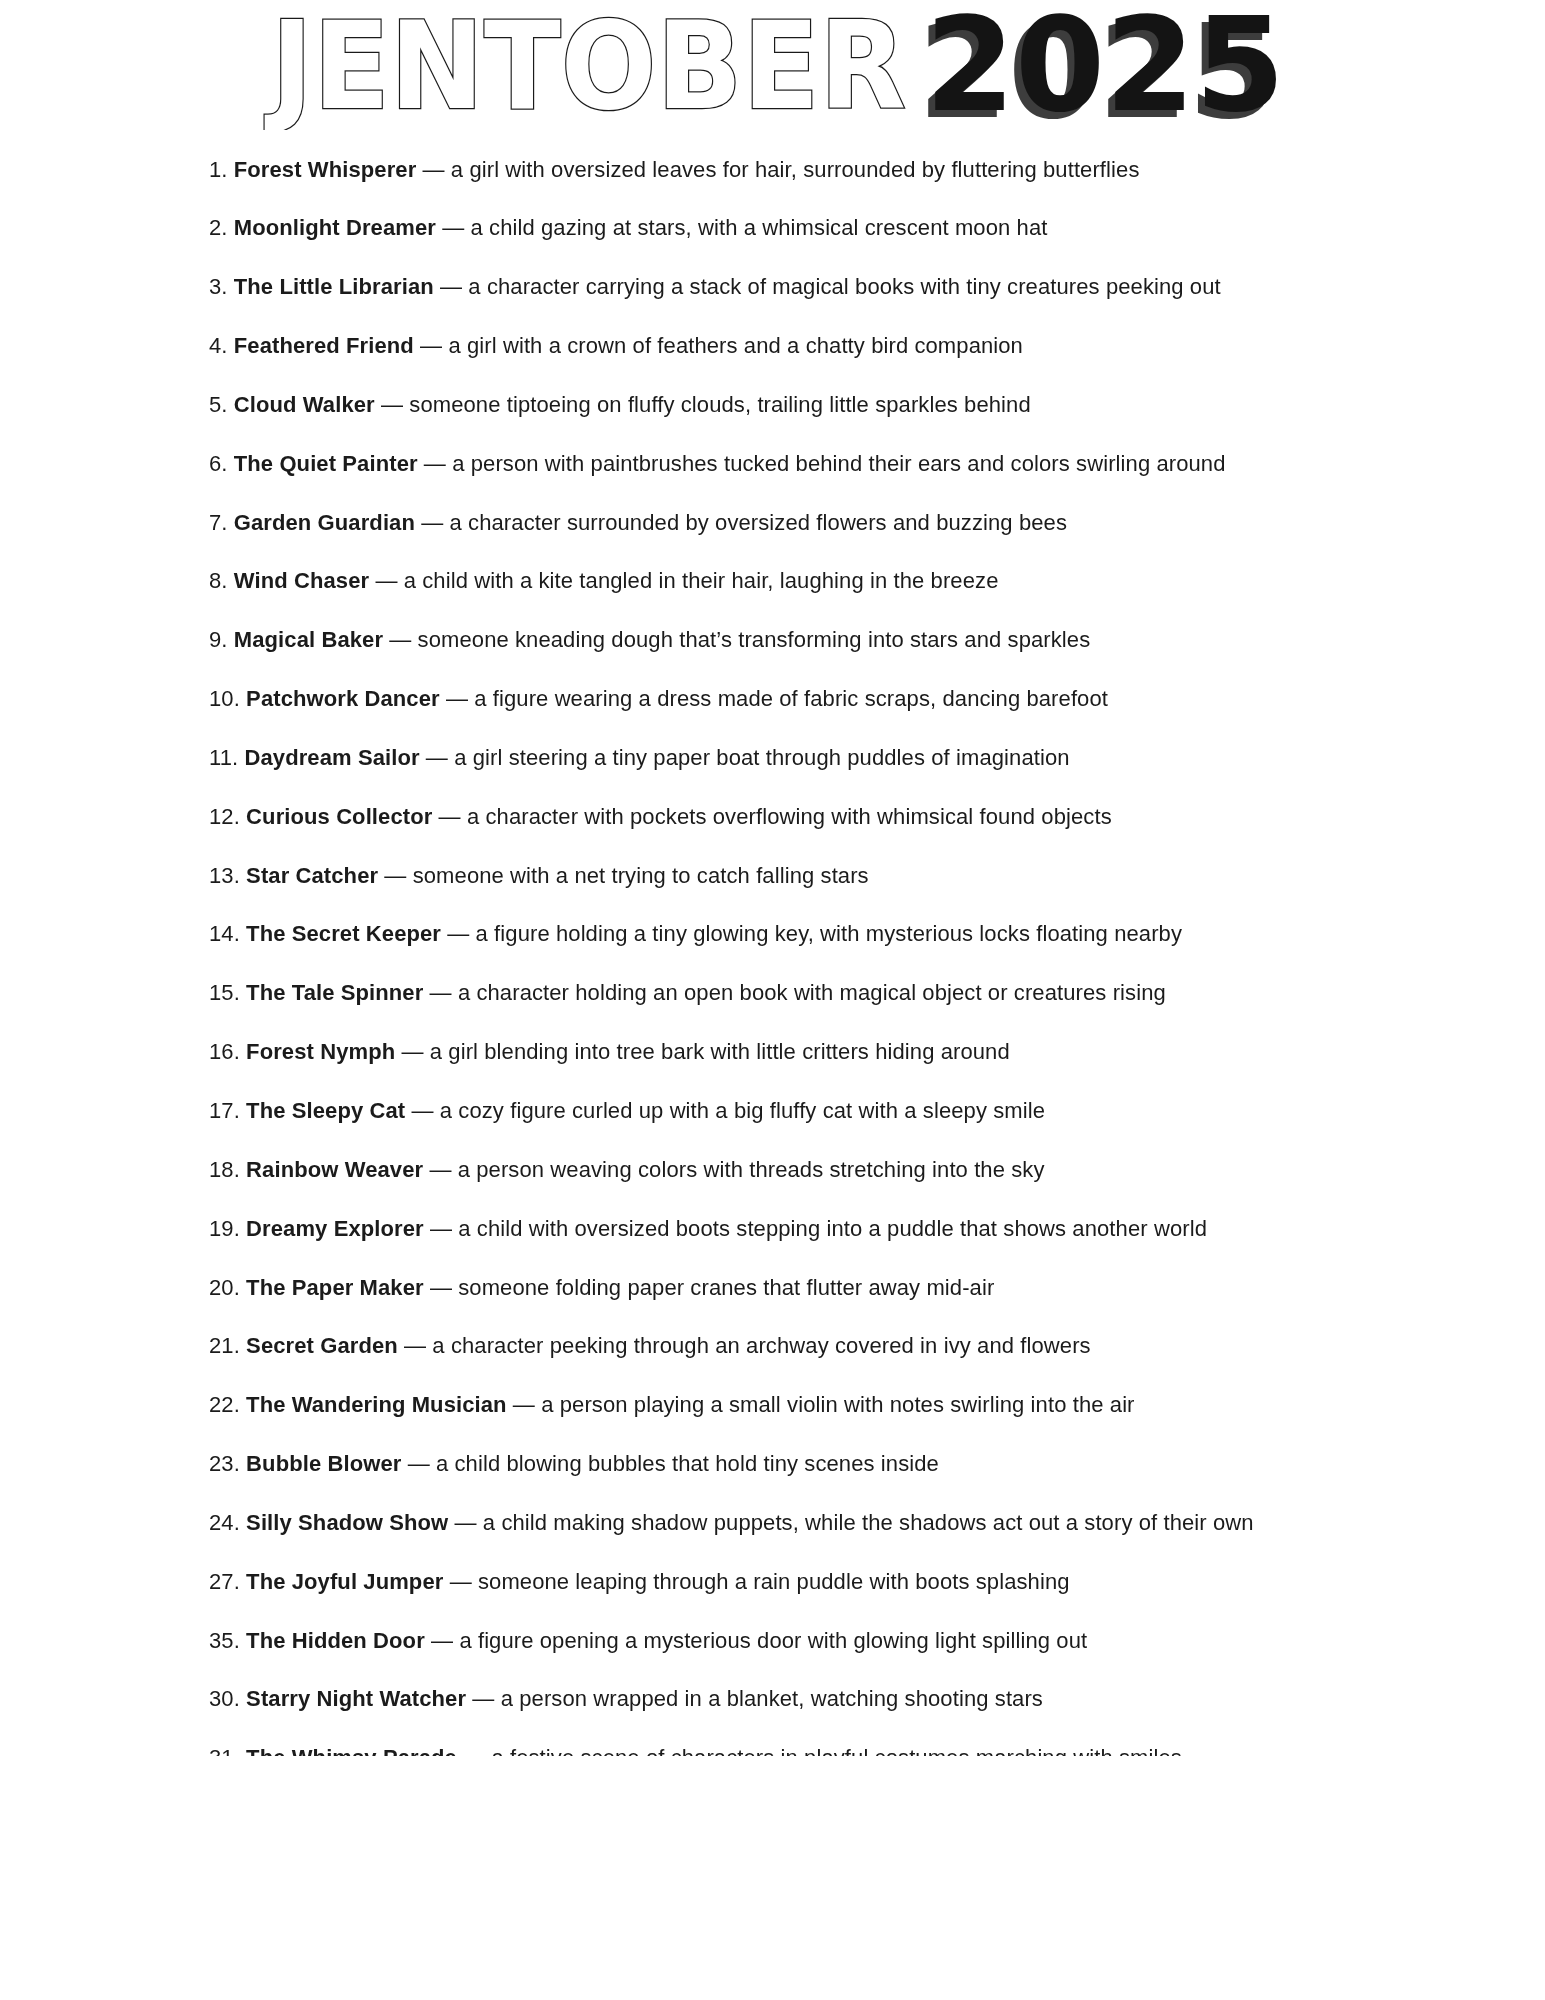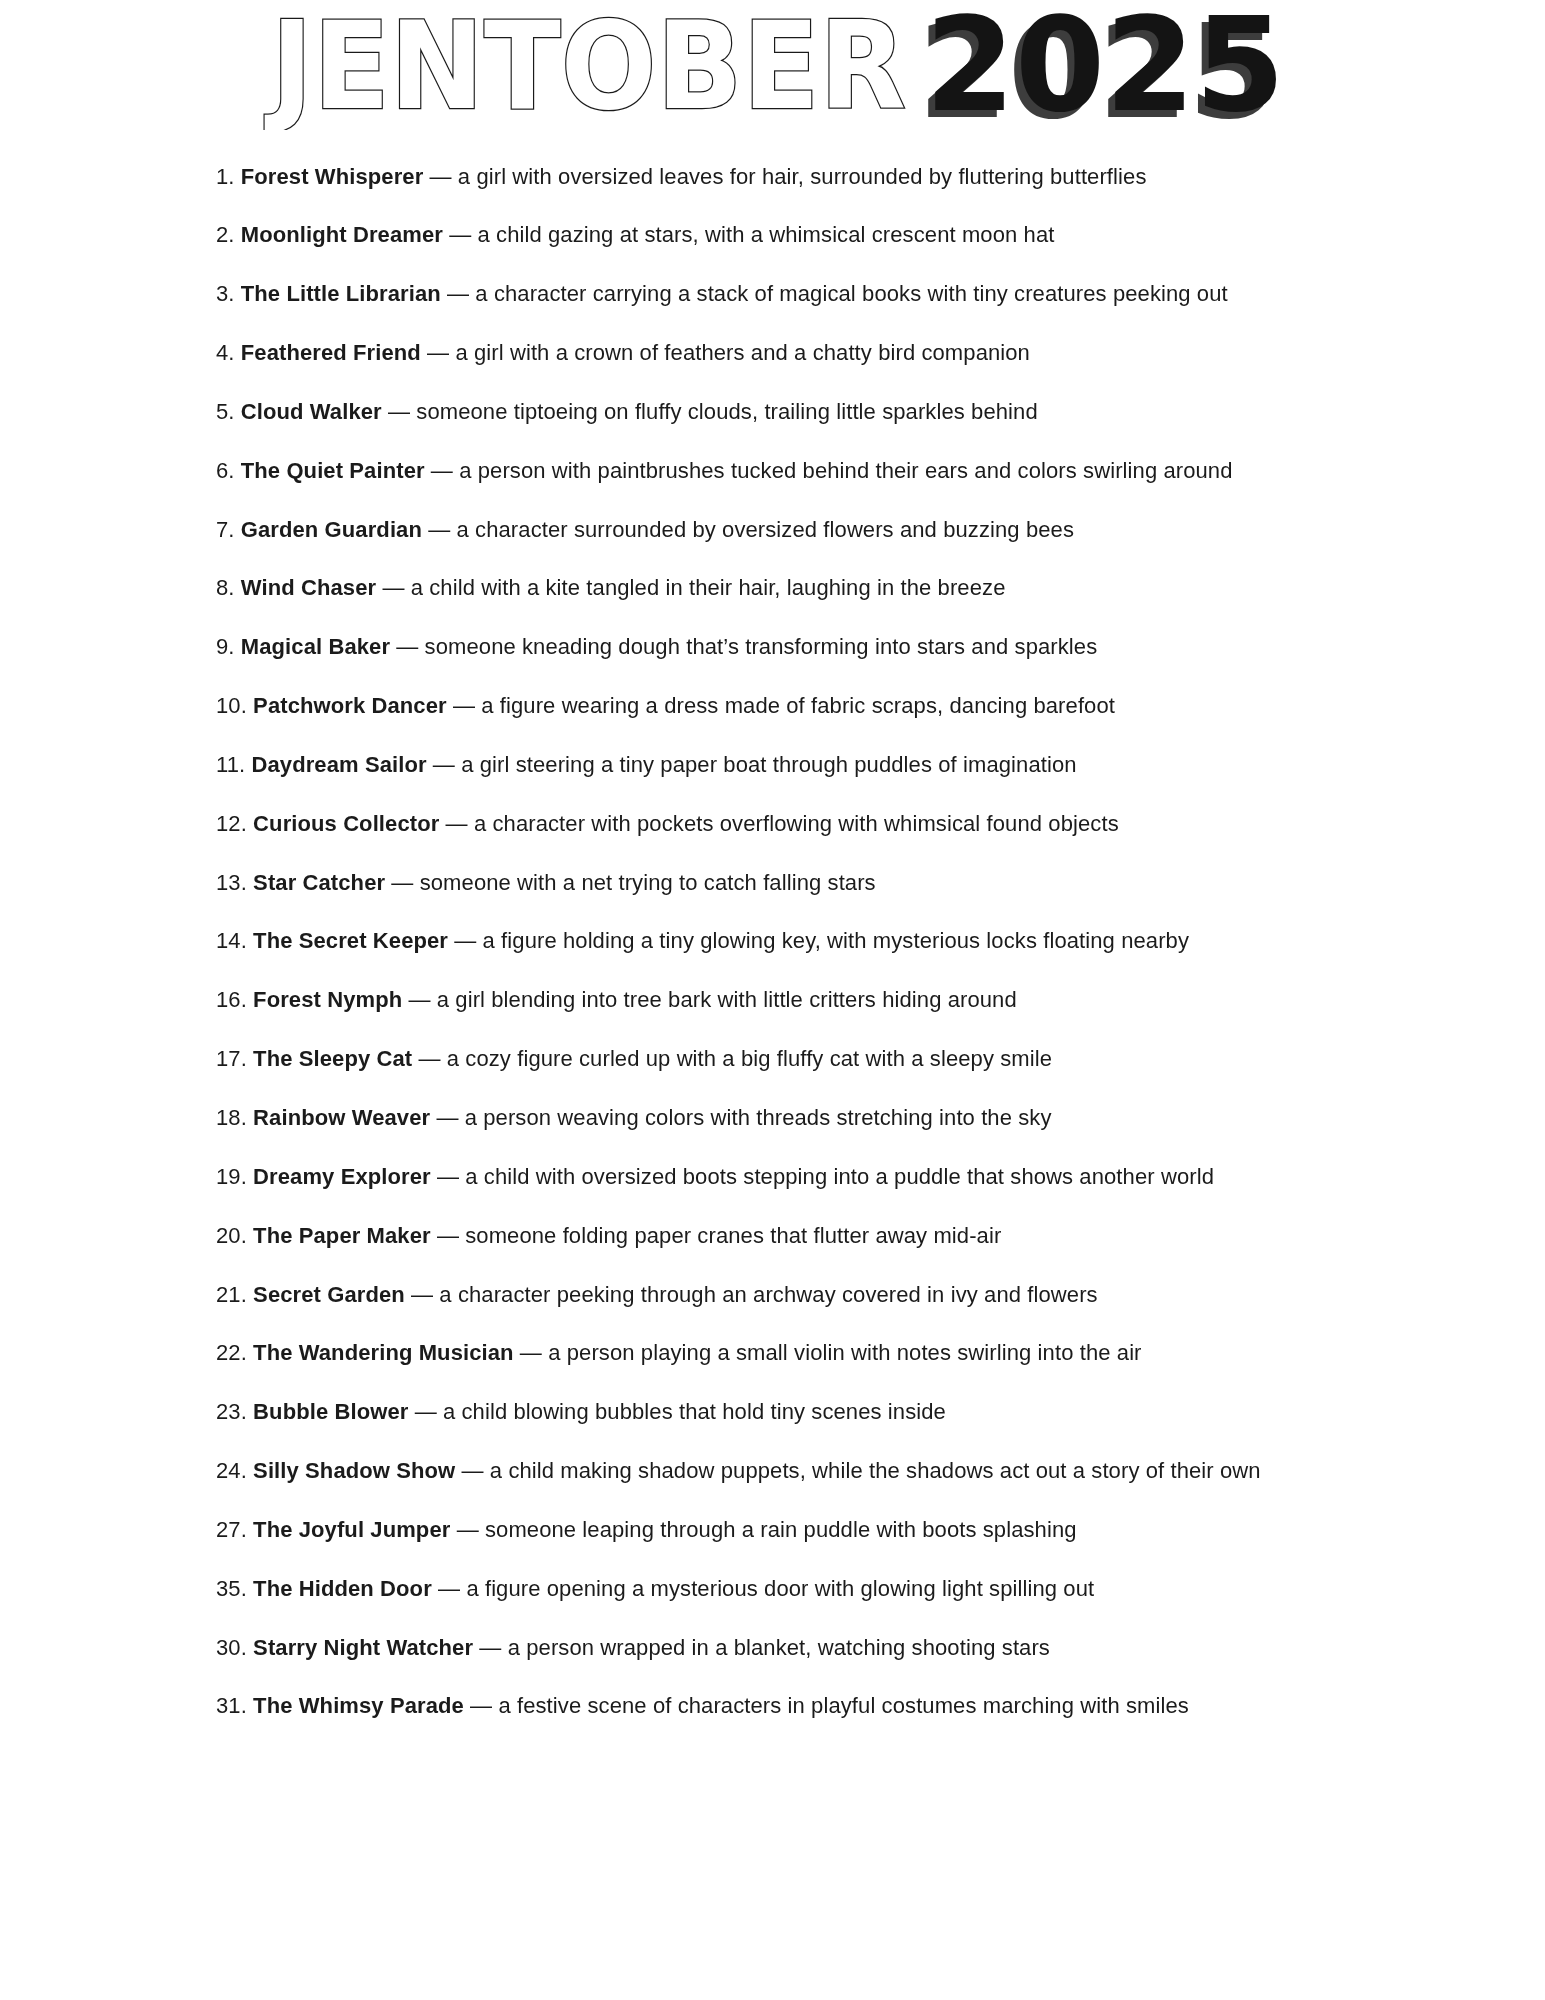--- a/index.html
+++ b/index.html
@@ -32,21 +32,21 @@
   }
   .title-year{
     font-family:"DejaVu Sans","Liberation Sans",sans-serif;
     font-weight:bold;
     fill:#141414;
   }
   .prompt-list{
     position:absolute;
     left:205px;
     top:136.5px;
-    margin:11px;
+    margin:4px;
     padding:0;
     list-style:none;
   }
   .item{
     height:58.85px;
     line-height:58.85px;
     white-space:nowrap;
     font-size:22px;
     letter-spacing:0.1px;
   }
@@ -88,20 +88,21 @@
     <li class="item"><span class="num">10.</span> <span class="name">Patchwork Dancer</span> <span class="sep">—</span> <span class="desc">a figure wearing a dress made of fabric scraps, dancing barefoot</span></li>
 
     <li class="item"><span class="num">11.</span> <span class="name">Daydream Sailor</span> <span class="sep">—</span> <span class="desc">a girl steering a tiny paper boat through puddles of imagination</span></li>
 
     <li class="item"><span class="num">12.</span> <span class="name">Curious Collector</span> <span class="sep">—</span> <span class="desc">a character with pockets overflowing with whimsical found objects</span></li>
 
     <li class="item"><span class="num">13.</span> <span class="name">Star Catcher</span> <span class="sep">—</span> <span class="desc">someone with a net trying to catch falling stars</span></li>
 
     <li class="item"><span class="num">14.</span> <span class="name">The Secret Keeper</span> <span class="sep">—</span> <span class="desc">a figure holding a tiny glowing key, with mysterious locks floating nearby</span></li>
 
+    <li class="item"><span class="num">15.</span> <span class="name">The Tale Spinner</span> <span class="sep">—</span> <span class="desc">a character holding an open book with magical object or creatures rising</span></li>
 
     <li class="item"><span class="num">16.</span> <span class="name">Forest Nymph</span> <span class="sep">—</span> <span class="desc">a girl blending into tree bark with little critters hiding around</span></li>
 
     <li class="item"><span class="num">17.</span> <span class="name">The Sleepy Cat</span> <span class="sep">—</span> <span class="desc">a cozy figure curled up with a big fluffy cat with a sleepy smile</span></li>
 
     <li class="item"><span class="num">18.</span> <span class="name">Rainbow Weaver</span> <span class="sep">—</span> <span class="desc">a person weaving colors with threads stretching into the sky</span></li>
 
     <li class="item"><span class="num">19.</span> <span class="name">Dreamy Explorer</span> <span class="sep">—</span> <span class="desc">a child with oversized boots stepping into a puddle that shows another world</span></li>
 
     <li class="item"><span class="num">20.</span> <span class="name">The Paper Maker</span> <span class="sep">—</span> <span class="desc">someone folding paper cranes that flutter away mid-air</span></li>

